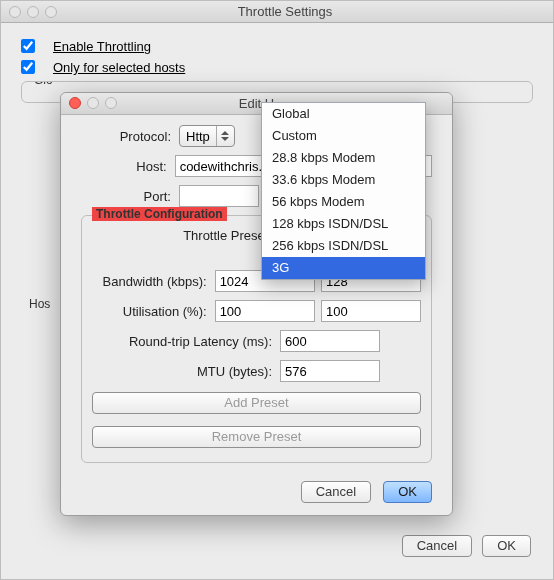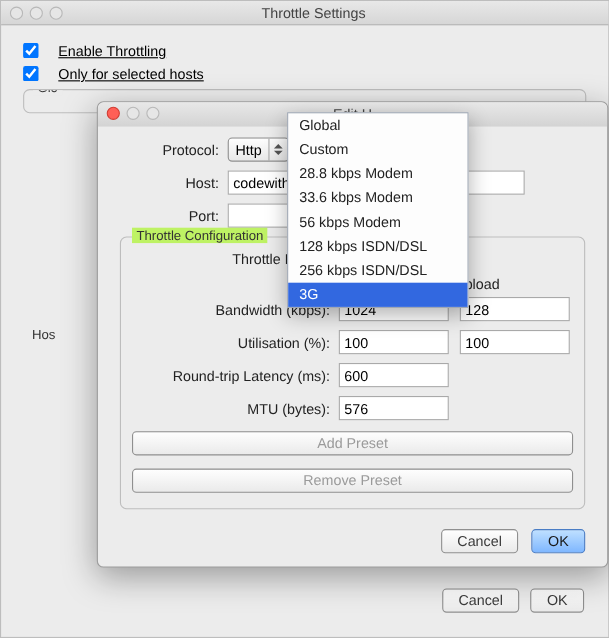--- a/index.html
+++ b/index.html
@@ -18,21 +18,21 @@
 .indent { }
 
 .groupbox { border: 1px solid #bdbdbd; border-radius: 6px; margin-top: 6px; padding: 10px; position: relative; }
 .groupbox-label { position: absolute; top: -9px; left: 8px; background: #ececec; padding: 0 4px; font-size: 12px; color: #333; }
 
 .outer-hosts { position: absolute; left: 28px; top: 296px; font-size: 12px; color: #333; }
 
 .outer-buttons { position: absolute; right: 22px; bottom: 22px; display: flex; gap: 10px; }
 
 
-.modal { position: absolute; left: 60px; top: 92px; width: 465px; height: 424px; background: #ececec; border: 1px solid #9c9c9c; border-radius: 6px; box-shadow: 0 8px 30px rgba(0,0,0,0.35); margin-left: 28px; }
+.modal { position: absolute; left: 60px; top: 92px; width: 393px; height: 424px; background: #ececec; border: 1px solid #9c9c9c; border-radius: 6px; box-shadow: 0 8px 30px rgba(0,0,0,0.35); }
 .modal-titlebar { height: 22px; background: linear-gradient(#e8e8e8,#d4d4d4); border-bottom: 1px solid #b4b4b4; border-radius: 6px 6px 0 0; position: relative; text-align: center; line-height: 22px; color: #444; }
 .modal-traffic { position: absolute; left: 8px; top: 4px; display: flex; gap: 6px; }
 .modal-traffic .light { width: 12px; height: 12px; border-radius: 6px; border: 1px solid rgba(0,0,0,0.25); }
 .light.red { background: #ff5f56; border-color: #d13e34; }
 .light.yellow { background: #e6e6e6; border-color: #b8b8b8; }
 .light.green { background: #e6e6e6; border-color: #b8b8b8; }
 
 .modal-content { padding: 10px 20px 10px 20px; }
 
 .form-row { display: flex; align-items: center; margin-bottom: 8px; }
@@ -44,21 +44,21 @@
 .w-md { width: 100px; }
 .w-lg { width: 270px; }
 
 .select-wrap { position: relative; display: inline-flex; height: 22px; border: 1px solid #8f8f8f; border-radius: 4px; background: linear-gradient(#fefefe,#e8e8e8); align-items: center; }
 .select-wrap .sel-text { padding: 0 6px; }
 .select-wrap .sel-arrow { width: 18px; height: 100%; border-left: 1px solid #aaa; display: flex; flex-direction: column; align-items: center; justify-content: center; gap: 0; }
 .sel-arrow .arr-up { width: 0; height: 0; border-left: 4px solid transparent; border-right: 4px solid transparent; border-bottom: 4px solid #555; }
 .sel-arrow .arr-dn { width: 0; height: 0; border-left: 4px solid transparent; border-right: 4px solid transparent; border-top: 4px solid #555; margin-top: 2px; }
 
 .config-box { border: 1px solid #bdbdbd; border-radius: 6px; margin-top: 8px; padding: 12px 10px 14px 10px; position: relative; background: #ececec; }
-.config-box .grp-label { position: absolute; top: -9px; left: 10px; background: #bef264; padding: 0 4px; font-size: 12px; color: #333; }
+.config-box .grp-label { position: absolute; top: -9px; left: 10px; background: #ef4444; padding: 0 4px; font-size: 12px; color: #333; font-weight: bold; }
 
 .col-headers { display: flex; margin-left: 188px; margin-top: 6px; margin-bottom: 4px; gap: 10px; }
 .col-headers div { width: 95px; color: #222; }
 
 .btn { height: 22px; padding: 0 14px; border: 1px solid #8f8f8f; border-radius: 4px; background: linear-gradient(#fefefe,#eaeaea); color: #3a3a3a; line-height: 20px; }
 .btn.default { background: linear-gradient(#bfe0ff,#7fb7ff); border-color: #4a7dc5; color: #1a1a1a; }
 .btn.disabled { color: #9a9a9a; }
 
 .preset-btns { display: flex; gap: 12px; justify-content: center; margin-top: 10px; flex-direction: column; }
 

